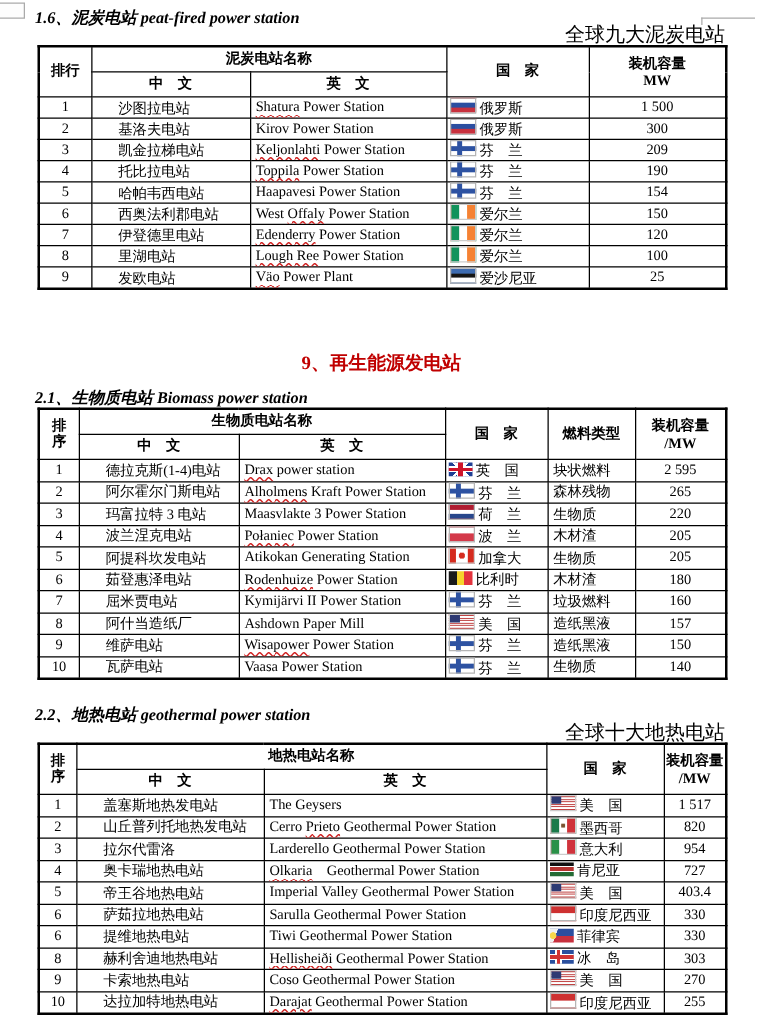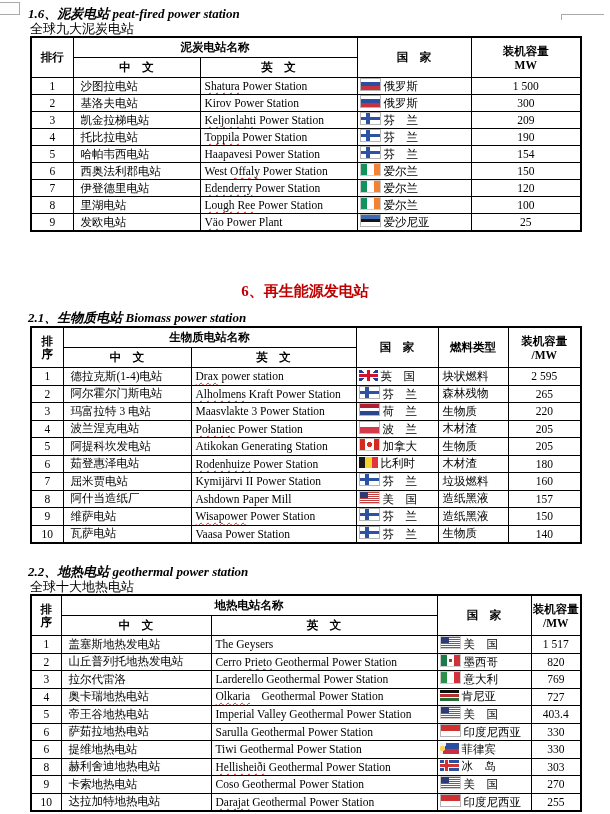--- a/index.html
+++ b/index.html
@@ -8,29 +8,29 @@
     font-family:"Liberation Serif","DejaVu Serif",serif;
     color:#000;position:relative;
   }
   .page{position:relative;width:610px;height:814px;}
   
   .corner-tl{position:absolute;left:-6px;top:-4px;width:24px;height:11px;border:1.5px solid #aaa;background:#fdfdfd;}
   .corner-tr{position:absolute;right:6px;top:8px;width:42px;height:5px;border-top:1.5px solid #aaa;border-left:1.5px solid #aaa;}
   .h-sec{margin:0 0 0 28px;font-weight:bold;font-size:13px;line-height:16px;white-space:nowrap;font-style:italic;}
   .h-first{margin-top:6px;}
   .h-22{margin-top:20px;}
-  .caption{width:550px;margin-left:30px;text-align:left;font-size:13px;line-height:14px;}
+  .caption{width:550px;margin-left:30px;text-align:right;font-size:16px;line-height:14px;}
   .part2{width:550px;margin:50px 0 10px 30px;text-align:center;font-weight:bold;font-size:15px;line-height:18px;color:#c00000;}
   table.t{border-collapse:collapse;table-layout:fixed;margin-left:30px;width:550px;border:2px solid #000;font-size:11.5px;}
   .t th,.t td{border:1px solid #000;padding:0 3px;overflow:hidden;white-space:nowrap;vertical-align:middle;}
   .t th{font-weight:bold;height:19px;line-height:13px;padding:0 1px;}
   .t1 td{height:15px;}
   .t2 td,.t3 td{height:16.5px;}
   td.cr,td.cm{text-align:center;}
-  td.ccn{padding-left:7px;margin-top:32px;}
+  td.ccn{padding-left:21px;margin-top:32px;}
   td.cen,td.cf{padding-left:4px;}
   td.cco{padding-left:2px;}
   .cap2l div{line-height:14px;}
   
   .sp{text-decoration-line:underline;text-decoration-style:wavy;text-decoration-color:#d02020;text-decoration-thickness:1px;text-underline-offset:2px;}
   
   .flag{display:inline-block;width:19px;height:11px;margin-right:3px;vertical-align:-1px;}
   .flag-russia{background:linear-gradient(180deg,#fff 0 30%,#2b4ea0 30% 65%,#c8313e 65%);border:1px solid #b5b5b5;}
   .flag-finland{background:linear-gradient(90deg,transparent 0 26%,#2d52a2 26% 45%,transparent 45%),linear-gradient(180deg,transparent 0 33%,#2d52a2 33% 68%,transparent 68%),#fff;border:1px solid #b5b5b5;}
   .flag-ireland{background:linear-gradient(90deg,#11935c 0 33%,#fff 33% 66%,#f58233 66%);border:1px solid #ccc;}
@@ -155,21 +155,21 @@
         <tr>
           <td class="cr">9</td>
           <td class="ccn">发欧电站</td>
           <td class="cen"><span class="sp">Väo</span> Power Plant</td>
           <td class="cco"><span class="flag flag-estonia"></span><span>爱沙尼亚</span></td>
           <td class="cm">25</td>
         </tr>
       </tbody>
   </table>
 
-  <div class="part2">6、再生能源发电站</div>
+  <div class="part2">9、再生能源发电站</div>
 
   <div class="h-sec">2.1、生物质电站 Biomass power station</div>
   <table class="t t2">
     <colgroup>
         <col style="width:32px">
         <col style="width:128px">
         <col style="width:165px">
         <col style="width:82px">
         <col style="width:70px">
         <col style="width:73px">
@@ -318,21 +318,21 @@
           <td class="ccn">山丘普列托地热发电站</td>
           <td class="cen">Cerro <span class="sp">Prieto</span> Geothermal Power Station</td>
           <td class="cco"><span class="flag flag-mexico"></span><span>墨西哥</span></td>
           <td class="cm">820</td>
         </tr>
         <tr>
           <td class="cr">3</td>
           <td class="ccn">拉尔代雷洛</td>
           <td class="cen">Larderello Geothermal Power Station</td>
           <td class="cco"><span class="flag flag-italy"></span><span>意大利</span></td>
-          <td class="cm">769</td>
+          <td class="cm">954</td>
         </tr>
         <tr>
           <td class="cr">4</td>
           <td class="ccn">奥卡瑞地热电站</td>
           <td class="cen"><span class="sp">Olkaria</span>　Geothermal Power Station</td>
           <td class="cco"><span class="flag flag-kenya"></span><span>肯尼亚</span></td>
           <td class="cm">727</td>
         </tr>
         <tr>
           <td class="cr">5</td>

